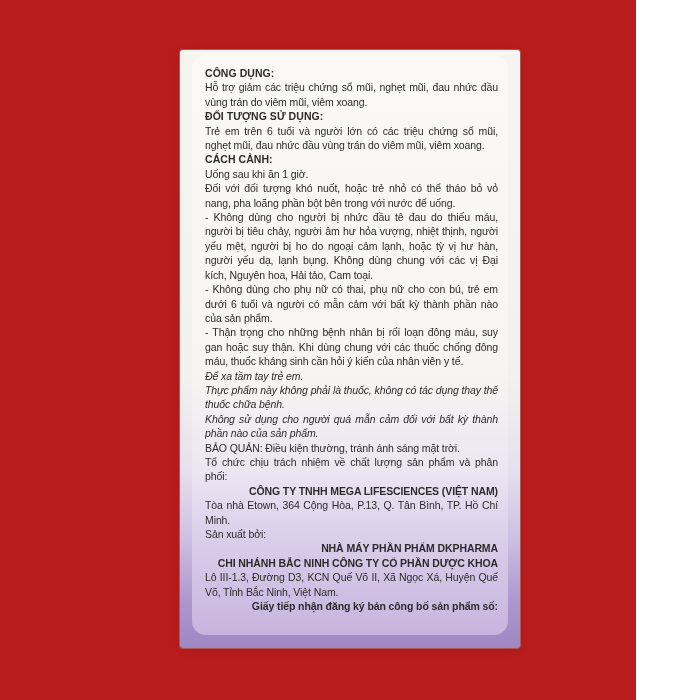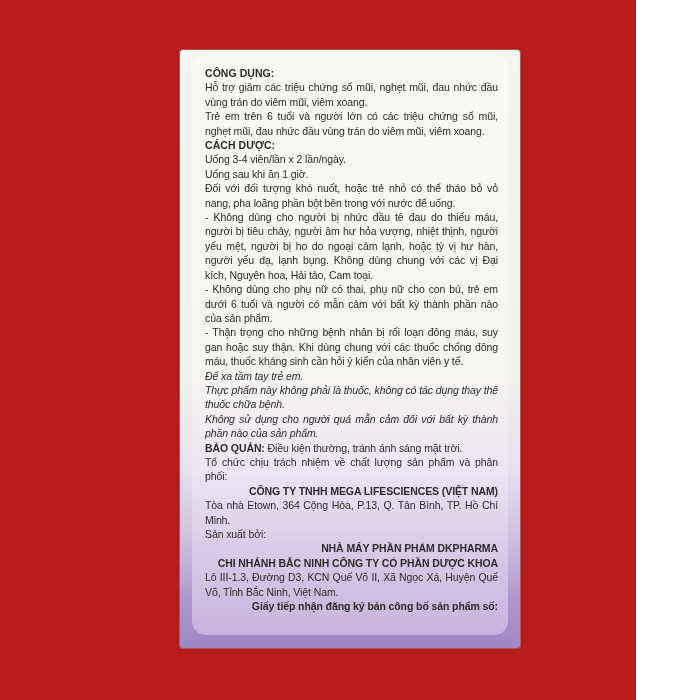--- a/index.html
+++ b/index.html
@@ -78,38 +78,38 @@
   }
   .bi {
     font-weight: normal;
     font-style: italic;
   }
   .bold {
     font-weight: bold;
     text-align: right;
   }
   .h-inline {
-    font-weight: bold;
+    font-weight: normal;
   }
 </style>
 </head>
 <body>
 
 <div class="photo">
   <div class="box">
     <div class="panel">
       <div class="content">
 
         <p class="line heading">CÔNG DỤNG:</p>
         <p class="line">Hỗ trợ giảm các triệu chứng sổ mũi, nghẹt mũi, đau nhức đầu vùng trán do viêm mũi, viêm xoang.</p>
 
+        <p class="line heading">ĐỐI TƯỢNG SỬ DỤNG:</p>
         <p class="line">Trẻ em trên 6 tuổi và người lớn có các triệu chứng sổ mũi, nghẹt mũi, đau nhức đầu vùng trán do viêm mũi, viêm xoang.</p>
 
-        <p class="line heading">CÁCH DƯỢC:</p>
-        <p class="line">Uống 3-4 viên/lần x 2 lần/ngày.</p>
+        <p class="line heading">CÁCH CẢNH:</p>
         <p class="line">Uống sau khi ăn 1 giờ.</p>
         <p class="line">Đối với đối tượng khó nuốt, hoặc trẻ nhỏ có thể tháo bỏ vỏ nang, pha loãng phần bột bên trong với nước để uống.</p>
 
         <p class="line">- Không dùng cho người bị nhức đầu tê đau do thiếu máu, người bị tiêu chảy, người âm hư hỏa vượng, nhiệt thịnh, người yếu mệt, người bị ho do ngoại cảm lạnh, hoặc tỳ vị hư hàn, người yếu dạ, lạnh bụng. Không dùng chung với các vị Đại kích, Nguyên hoa, Hải tảo, Cam toại.</p>
         <p class="line">- Không dùng cho phụ nữ có thai, phụ nữ cho con bú, trẻ em dưới 6 tuổi và người có mẫn cảm với bất kỳ thành phần nào của sản phẩm.</p>
         <p class="line">- Thận trọng cho những bệnh nhân bị rối loạn đông máu, suy gan hoặc suy thận. Khi dùng chung với các thuốc chống đông máu, thuốc kháng sinh cần hỏi ý kiến của nhân viên y tế.</p>
 
         <p class="line bi">Để xa tầm tay trẻ em.</p>
         <p class="line bi">Thực phẩm này không phải là thuốc, không có tác dụng thay thế thuốc chữa bệnh.</p>
         <p class="line bi">Không sử dụng cho người quá mẫn cảm đối với bất kỳ thành phần nào của sản phẩm.</p>

